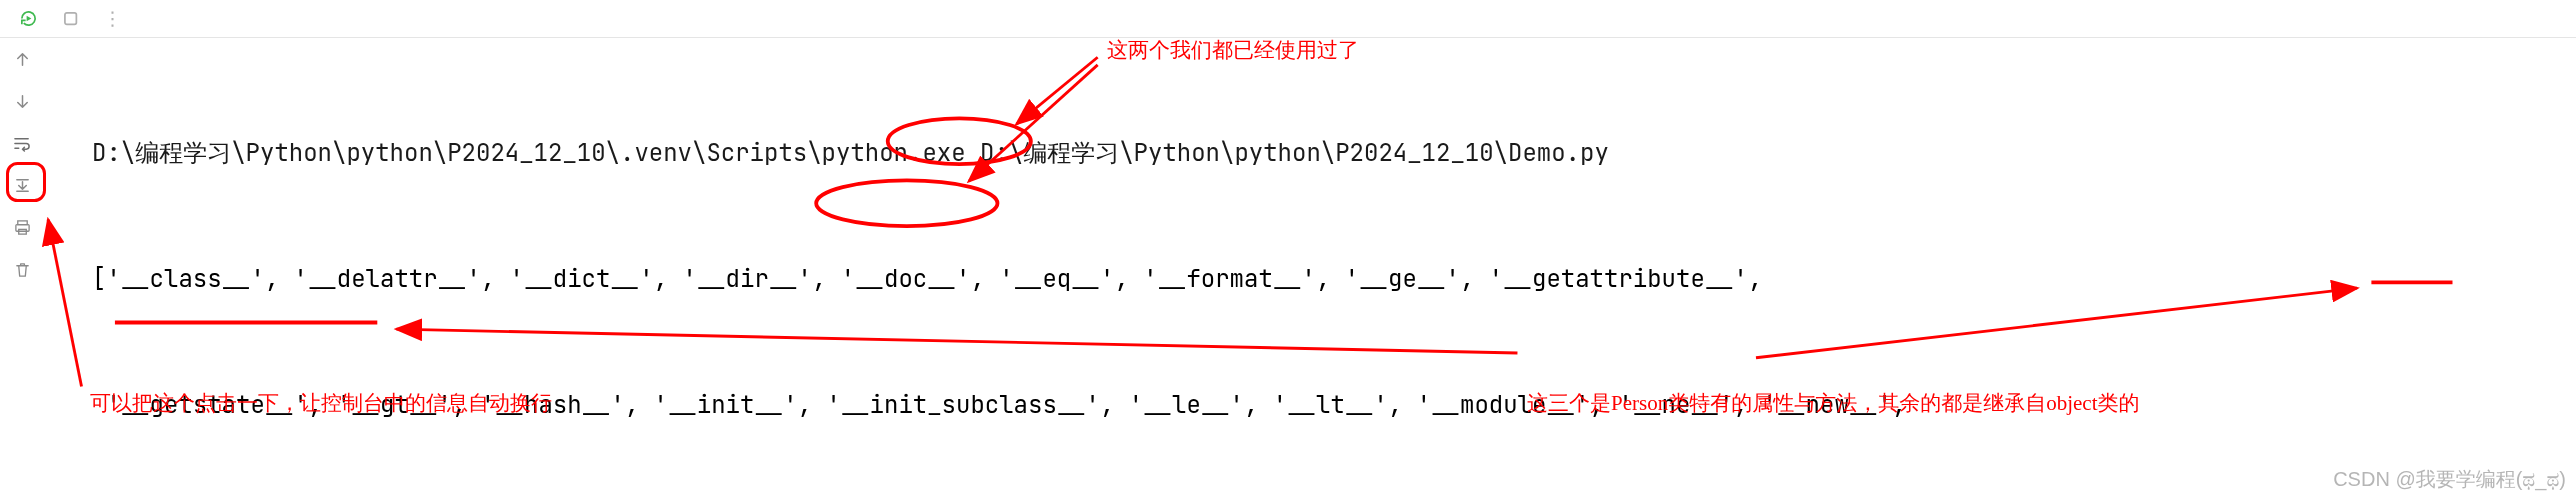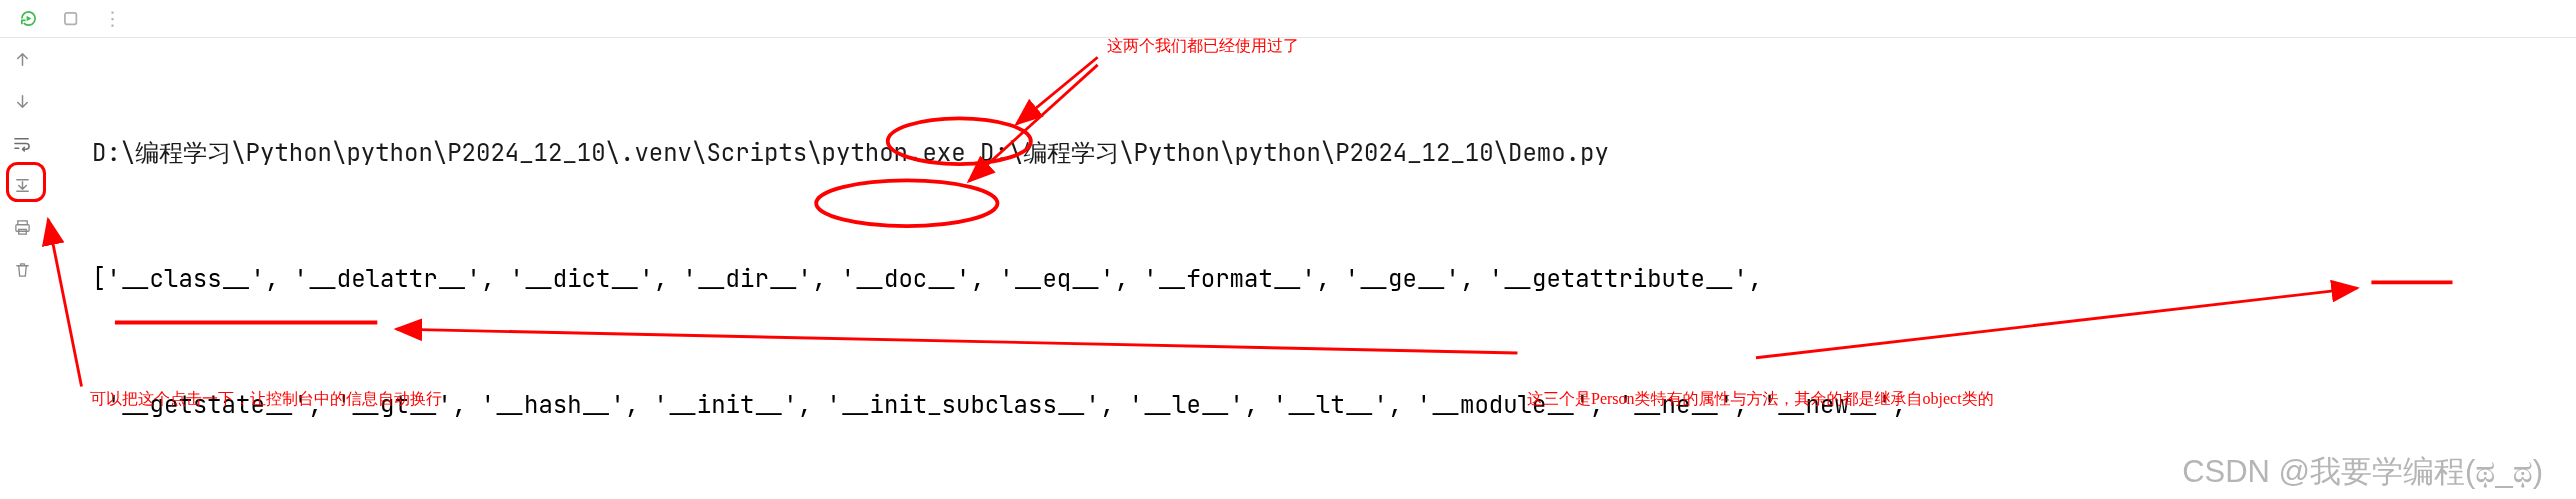--- a/index.html
+++ b/index.html
@@ -77,31 +77,31 @@
       color: #1a1a1a;
     }
     .output-line {
       color: #000;
       display: block;
     }
     .annotation {
       position: absolute;
       color: #ff0000;
       font-family: "Microsoft YaHei", sans-serif;
-      font-size: 16px;
+      font-size: 21px;
       pointer-events: none;
       text-align: right;
     }
     .watermark {
       position: absolute;
       bottom: 5.7px;
-      right: 33px;
+      right: 10px;
       color: rgba(120,120,120,0.55);
       font-family: "Microsoft YaHei", sans-serif;
-      font-size: 31px;
+      font-size: 20px;
       pointer-events: none;
     }
     svg.overlay {
       position: absolute;
       top: 0;
       left: 0;
       width: 2576px;
       height: 499px;
       pointer-events: none;
     }

